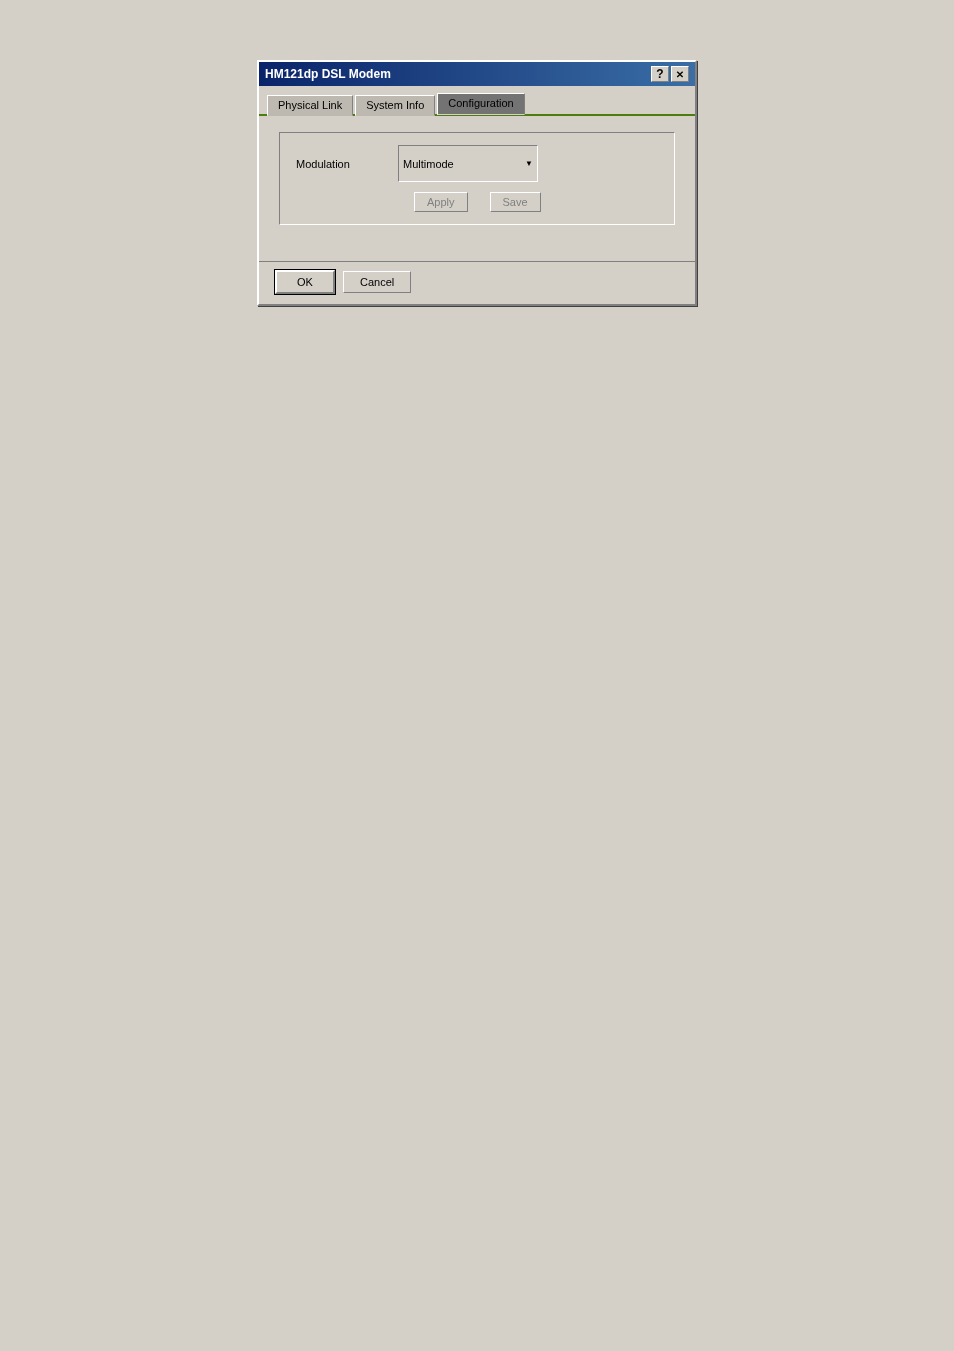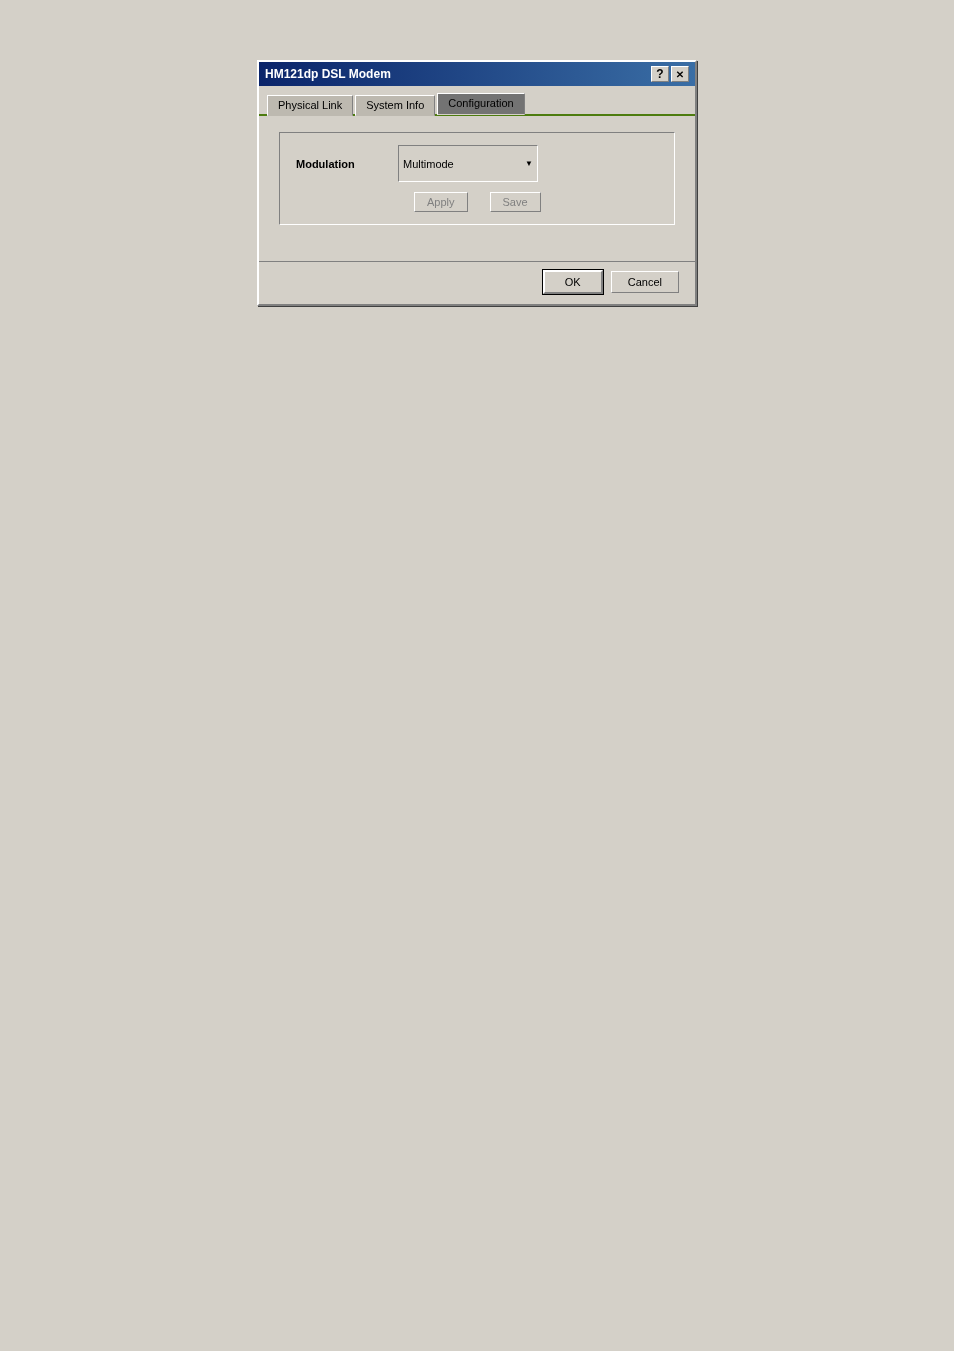--- a/index.html
+++ b/index.html
@@ -124,21 +124,20 @@
     .modulation-row {
       display: flex;
       align-items: center;
       gap: 12px;
       margin-bottom: 10px;
     }
 
     .modulation-label {
       font-size: 11px;
       width: 90px;
-      font-weight: bold;
     }
 
     .dropdown {
       display: flex;
       align-items: center;
       border: 1px solid;
       border-top-color: #808080;
       border-left-color: #808080;
       border-right-color: #ffffff;
       border-bottom-color: #ffffff;
@@ -224,21 +223,21 @@
       background: white;
       padding: 2px 4px;
       font-size: 11px;
       width: 180px;
       min-height: 20px;
     }
 
     .footer-area {
       padding: 8px 16px 10px 16px;
       display: flex;
-      justify-content: flex-end;
+      justify-content: flex-start;
       align-items: center;
       gap: 8px;
       border-top: 1px solid #808080;
     }
 
     .footer-button {
       padding: 4px 16px;
       background: #d4d0c8;
       border: 1px solid;
       border-top-color: #ffffff;

